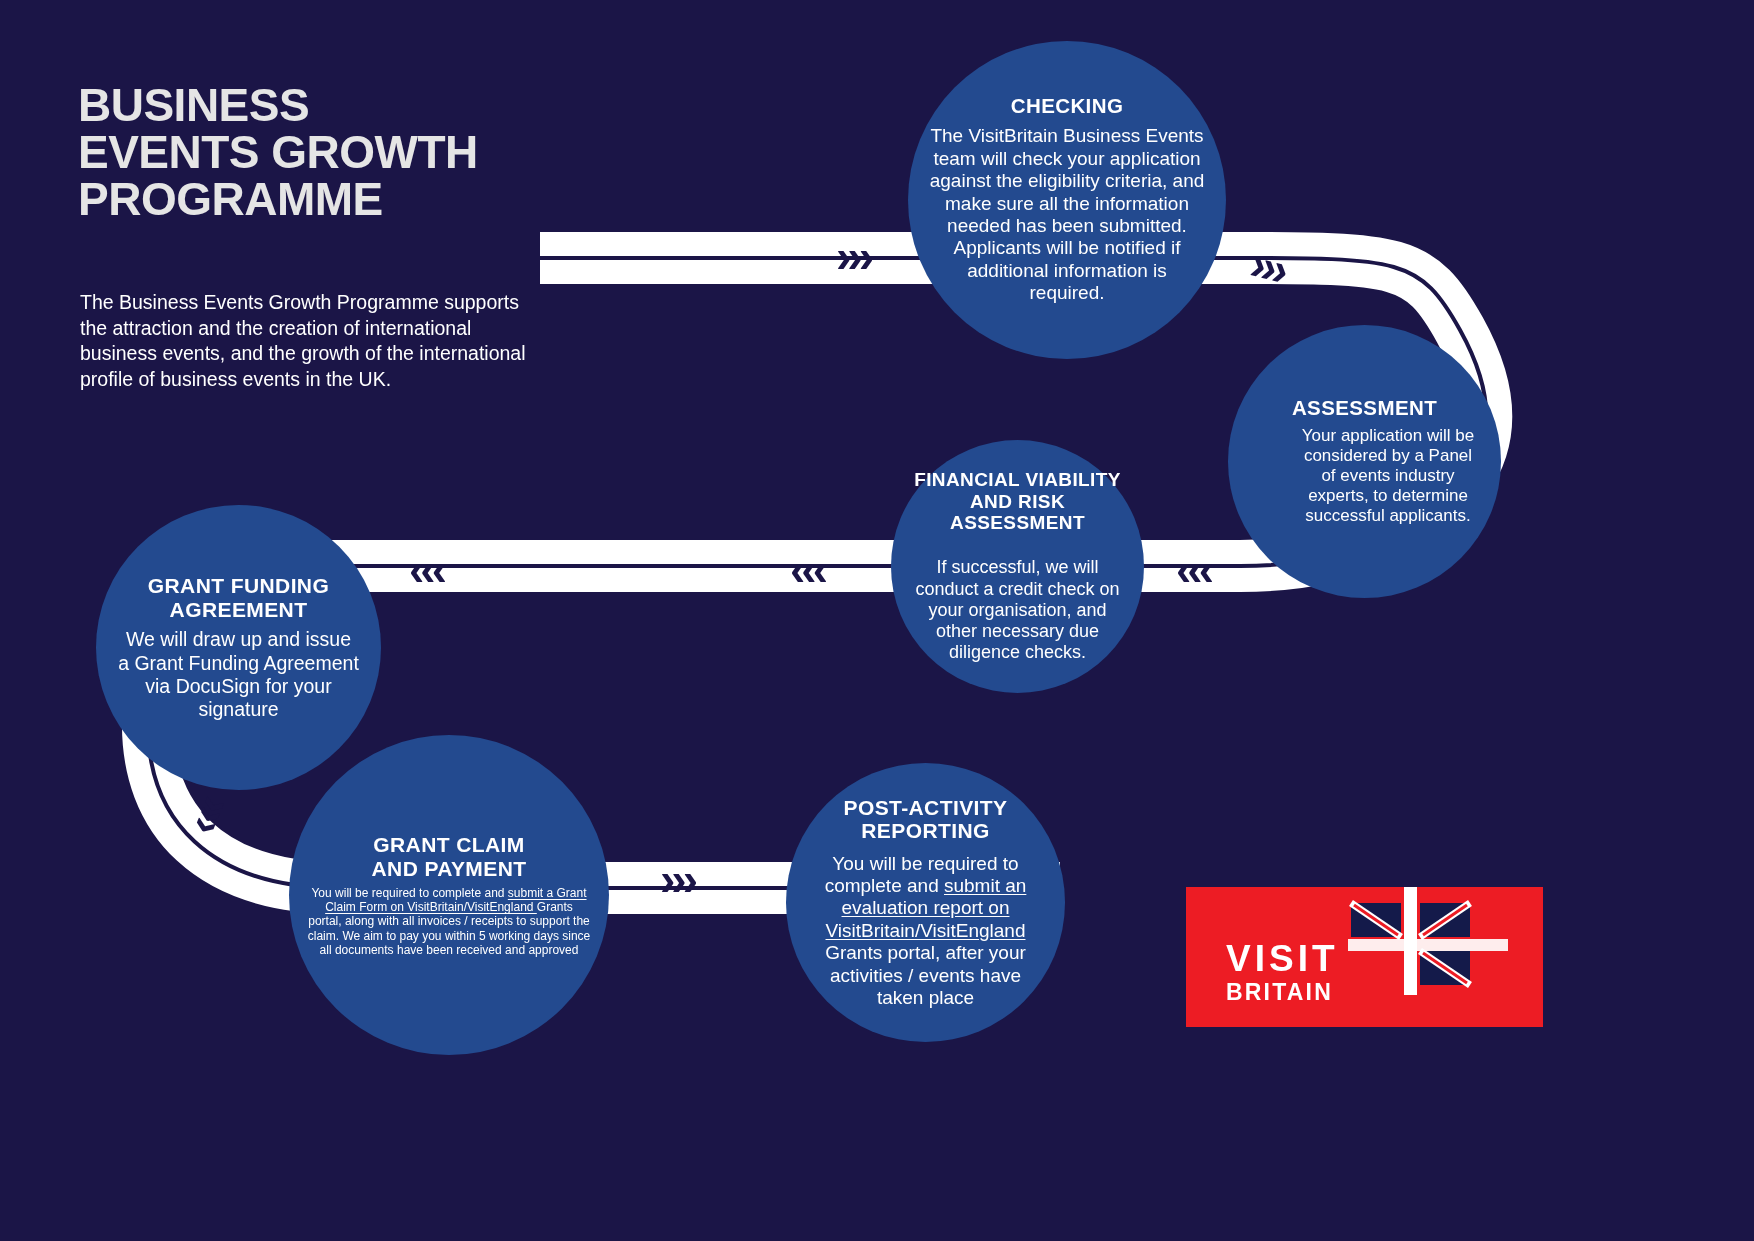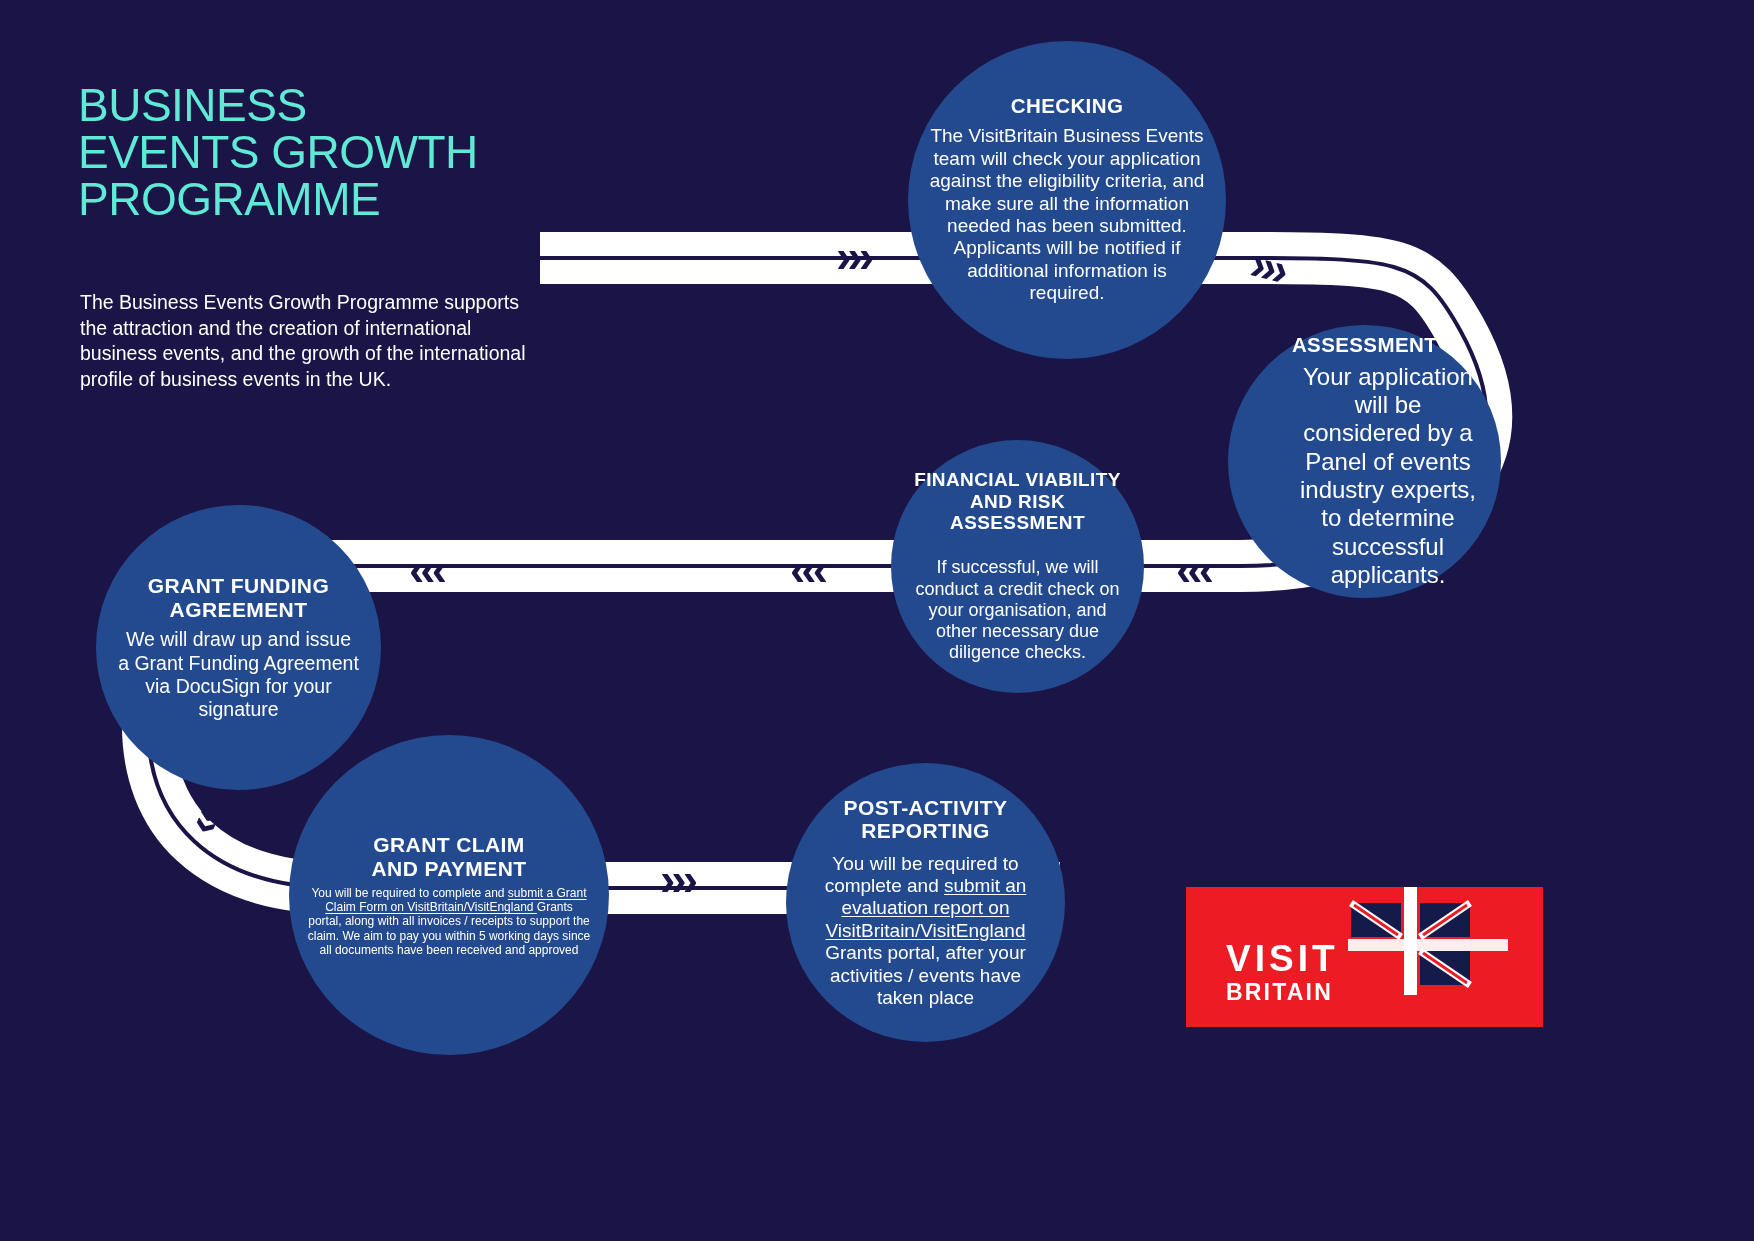--- a/index.html
+++ b/index.html
@@ -10,21 +10,21 @@
     overflow:hidden;
   }
   #stage{position:relative;width:1754px;height:1241px;overflow:hidden;}
 
   
   #ribbon{position:absolute;left:0;top:0;width:1754px;height:1241px;}
 
   
   .title{
     position:absolute;left:78px;top:82px;width:520px;
-    color:#5eead4;font-weight:normal;font-size:46px;line-height:47px;
+    color:#e5e5e5;font-weight:bold;font-size:46px;line-height:47px;
     letter-spacing:-0.5px;
   }
   .intro{
     position:absolute;left:80px;top:290px;width:470px;
     color:#ffffff;font-size:19.5px;line-height:25.5px;
   }
 
   
   .node{
     position:absolute;border-radius:50%;
@@ -95,21 +95,21 @@
   <div class="intro">The Business Events Growth Programme supports the attraction and the creation of international business events, and the growth of the international profile of business events in the UK.</div>
 
 
   <div class="node" style="left:908px;top:41px;width:318px;height:318px;padding:0 20px;">
     <div class="hd" style="font-size:20.5px;margin-bottom:7px;">CHECKING</div>
     <div class="bd" style="font-size:19px;">The VisitBritain Business Events team will check your application against the eligibility criteria, and make sure all the information needed has been submitted. Applicants will be notified if additional information is required.</div>
   </div>
 
   <div class="node" style="left:1228px;top:325px;width:273px;height:273px;padding:0 22px;">
     <div class="hd" style="font-size:20.5px;margin-bottom:6px;">ASSESSMENT</div>
-    <div class="bd" style="font-size:24px;margin-left:47px;">Your application will be considered by a Panel of events industry experts, to determine successful applicants.</div>
+    <div class="bd" style="font-size:17px;margin-left:47px;">Your application will be considered by a Panel of events industry experts, to determine successful applicants.</div>
   </div>
 
   <div class="node" style="left:891px;top:440px;width:253px;height:253px;padding:0 22px;">
     <div class="hd" style="font-size:19px;margin-bottom:24px;">
       <div>FINANCIAL VIABILITY</div>
       <div>AND RISK</div>
       <div>ASSESSMENT</div>
     </div>
     <div class="bd" style="font-size:18px;">If successful, we will conduct a credit check on your organisation, and other necessary due diligence checks.</div>
   </div>

